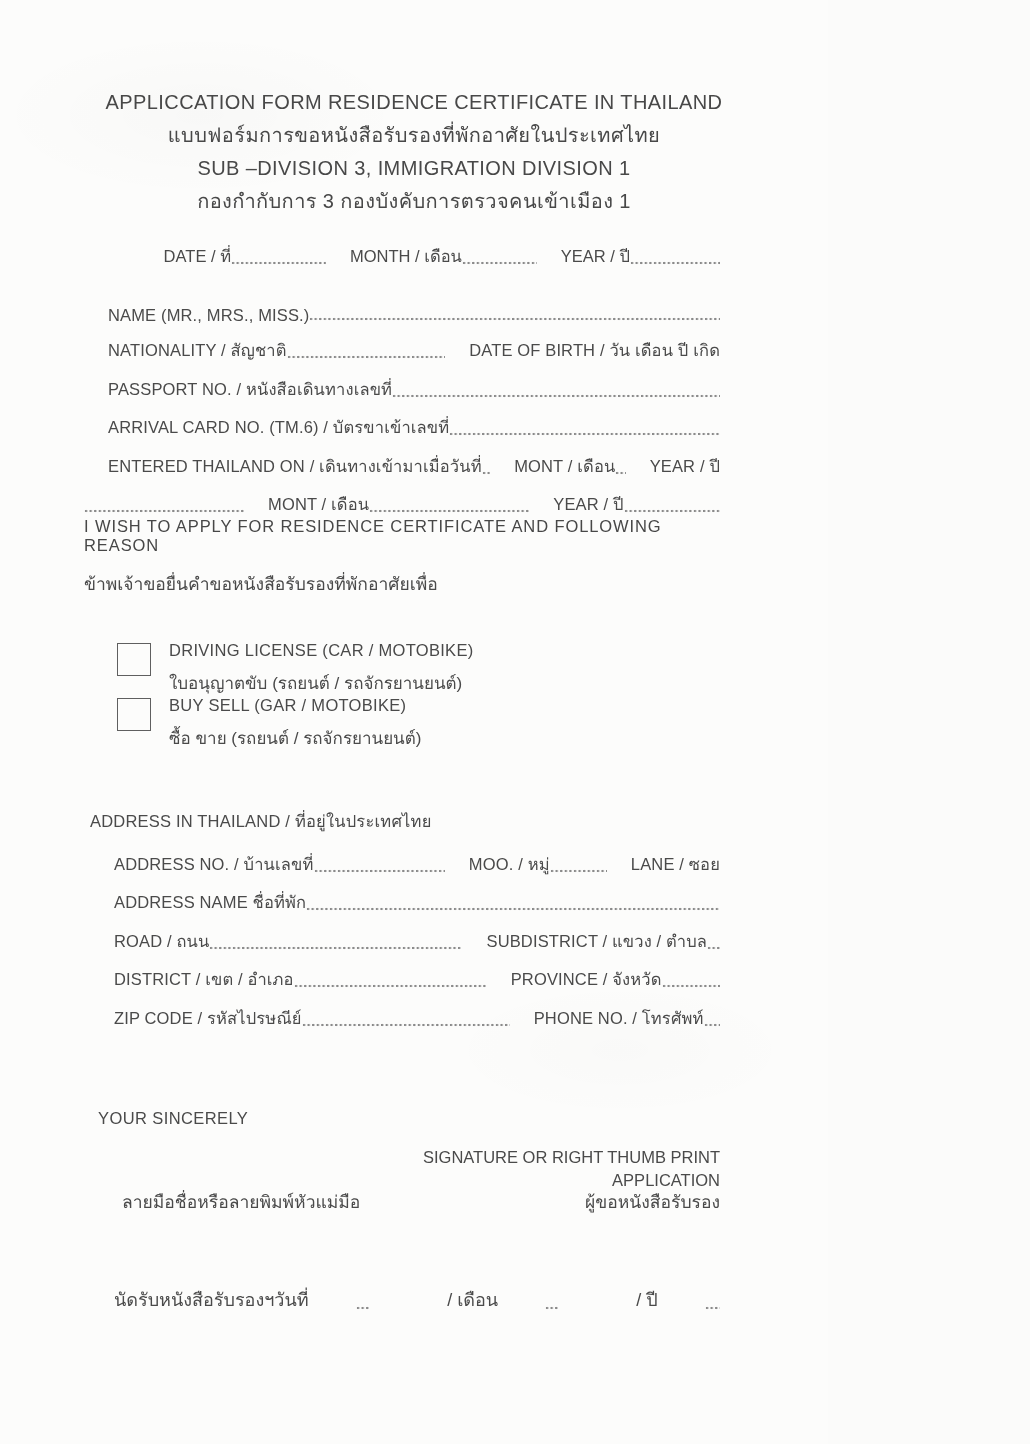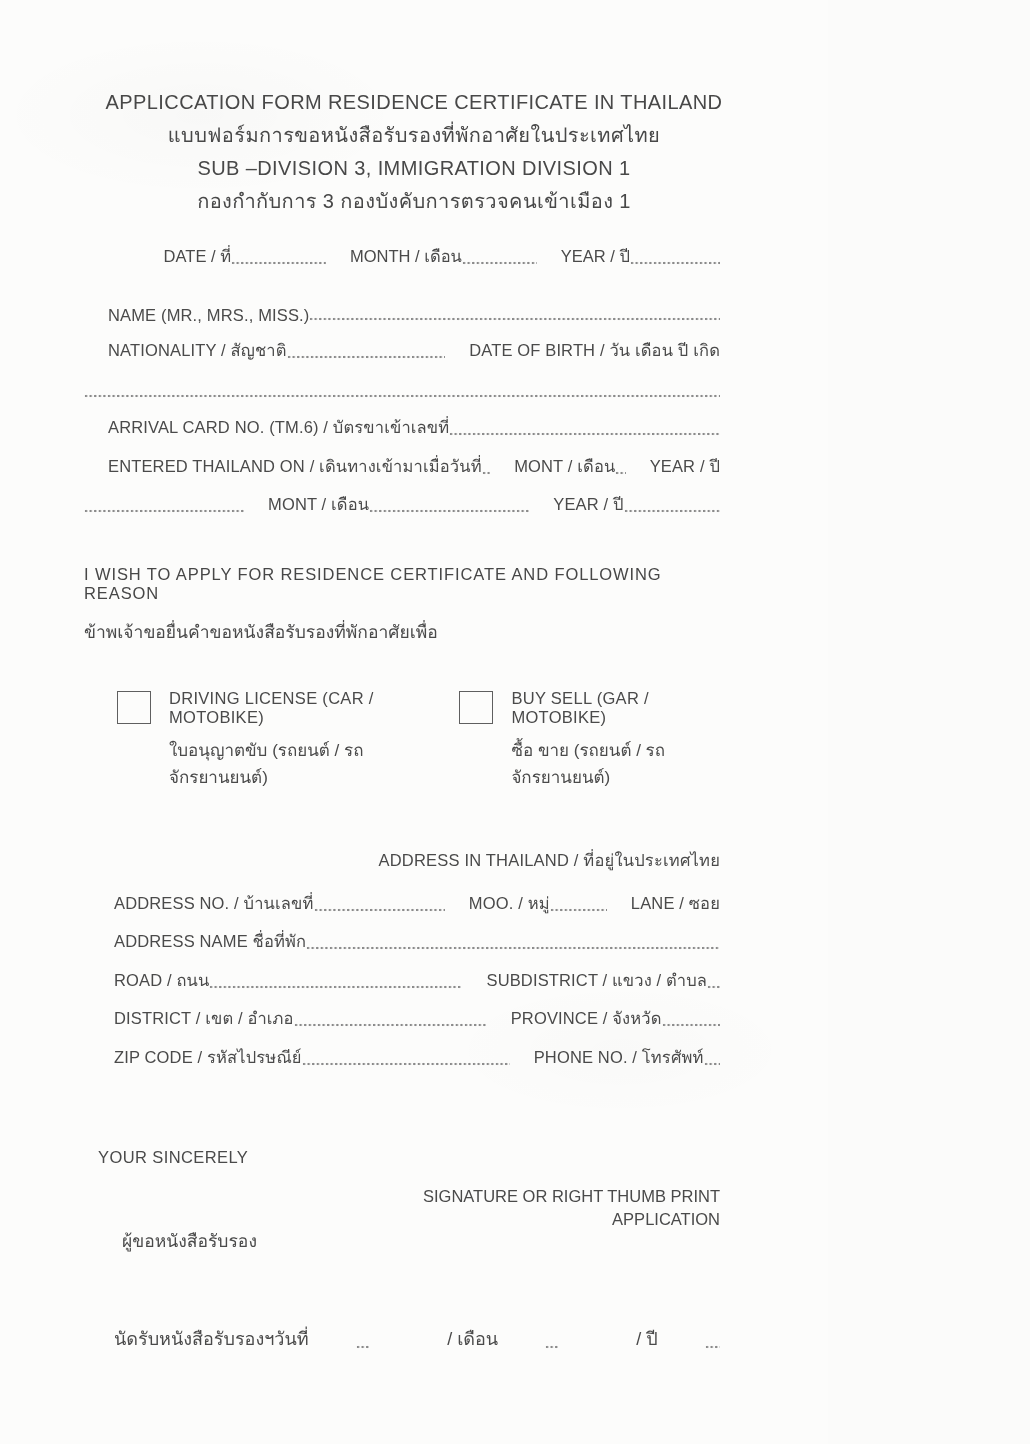--- a/index.html
+++ b/index.html
@@ -62,34 +62,35 @@
   .w85  { width: 87px; }
   .w90  { width: 90px; }
   .w95  { width: 95px; }
   .w105 { width: 105px; }
   .w160 { width: 160px; }
   .w170 { width: 170px; }
   .w193 { width: 193px; }
   .w200 { width: 200px; }
   .w208 { width: 208px; }
   .w253 { width: 253px; }
-  .reason { margin-top: 48px; }
+  .reason { }
   .reason-en {
     font-size: 16.5px;
     letter-spacing: 0.9px;
     color: #474747;
   }
   .reason-th {
     margin-top: 15px;
     font-size: 17.5px;
   }
   .checkbox-row {
     display: flex;
     margin-top: 43px;
     margin-left: 33px;
+    flex-direction: column;
   }
   .cb-group {
     display: flex;
     align-items: flex-start;
   }
   .cb-group.first { width: 400px; }
   .checkbox {
     width: 32px;
     height: 31px;
     border: 1.6px solid #5f5f5f;
@@ -98,21 +99,20 @@
     flex: 0 0 auto;
   }
   .cb-labels { margin-left: 18px; }
   .cb-en { font-size: 16.5px; letter-spacing: 0.3px; }
   .cb-th { font-size: 17px; margin-top: 9px; }
   .address { margin-top: 57px; }
   .address-heading {
     font-size: 16.5px;
     letter-spacing: 0.2px;
     margin-left: 6px;
-    text-align: right;
   }
   .address-rows { margin-top: 4px; margin-left: 6px; }
   .closing { margin-top: 78px; margin-left: 14px; }
   .sincerely-en { font-size: 16.5px; letter-spacing: 0.4px; }
   .sincerely-th { font-size: 17.5px; margin-top: 18px; }
   .sig-row {
     display: flex;
     align-items: flex-end;
     margin-top: 20px;
     height: 24px;
@@ -166,20 +166,21 @@
         <span class="lbl">NAME (MR., MRS., MISS.)</span>
           <span class="dots fill"></span>
       </div>
       <div class="frow">
         <span class="lbl">NATIONALITY / สัญชาติ</span>
           <span class="dots w170"></span>
           <span class="lbl">DATE OF BIRTH / วัน เดือน ปี เกิด</span>
           <span class="dots fill"></span>
       </div>
       <div class="frow">
+        <span class="lbl">PASSPORT NO. / หนังสือเดินทางเลขที่</span>
           <span class="dots fill"></span>
       </div>
       <div class="frow">
         <span class="lbl">ARRIVAL CARD NO. (TM.6) / บัตรขาเข้าเลขที่</span>
           <span class="dots fill"></span>
       </div>
       <div class="frow">
         <span class="lbl">ENTERED THAILAND ON / เดินทางเข้ามาเมื่อวันที่</span>
           <span class="dots w85"></span>
           <span class="lbl">MONT / เดือน</span>
@@ -254,20 +255,21 @@
     </div>
 
     <div class="closing">
       <div class="sincerely-en">YOUR SINCERELY</div>
       <div class="sig-row">
         <span class="lbl">SIGNATURE OR RIGHT THUMB PRINT</span>
           <span class="dots fill"></span>
           <span class="lbl">APPLICATION</span>
       </div>
       <div class="sig-th-row">
+        <span class="lbl">ลายมือชื่อหรือลายพิมพ์หัวแม่มือ</span>
           <span class="lbl">ผู้ขอหนังสือรับรอง</span>
       </div>
     </div>
 
     <div class="footer-row">
       <span class="lbl">นัดรับหนังสือรับรองฯวันที่</span>
         <span class="dots w90"></span>
         <span class="lbl">/ เดือน</span>
         <span class="dots w85"></span>
         <span class="lbl">/ ปี</span>

